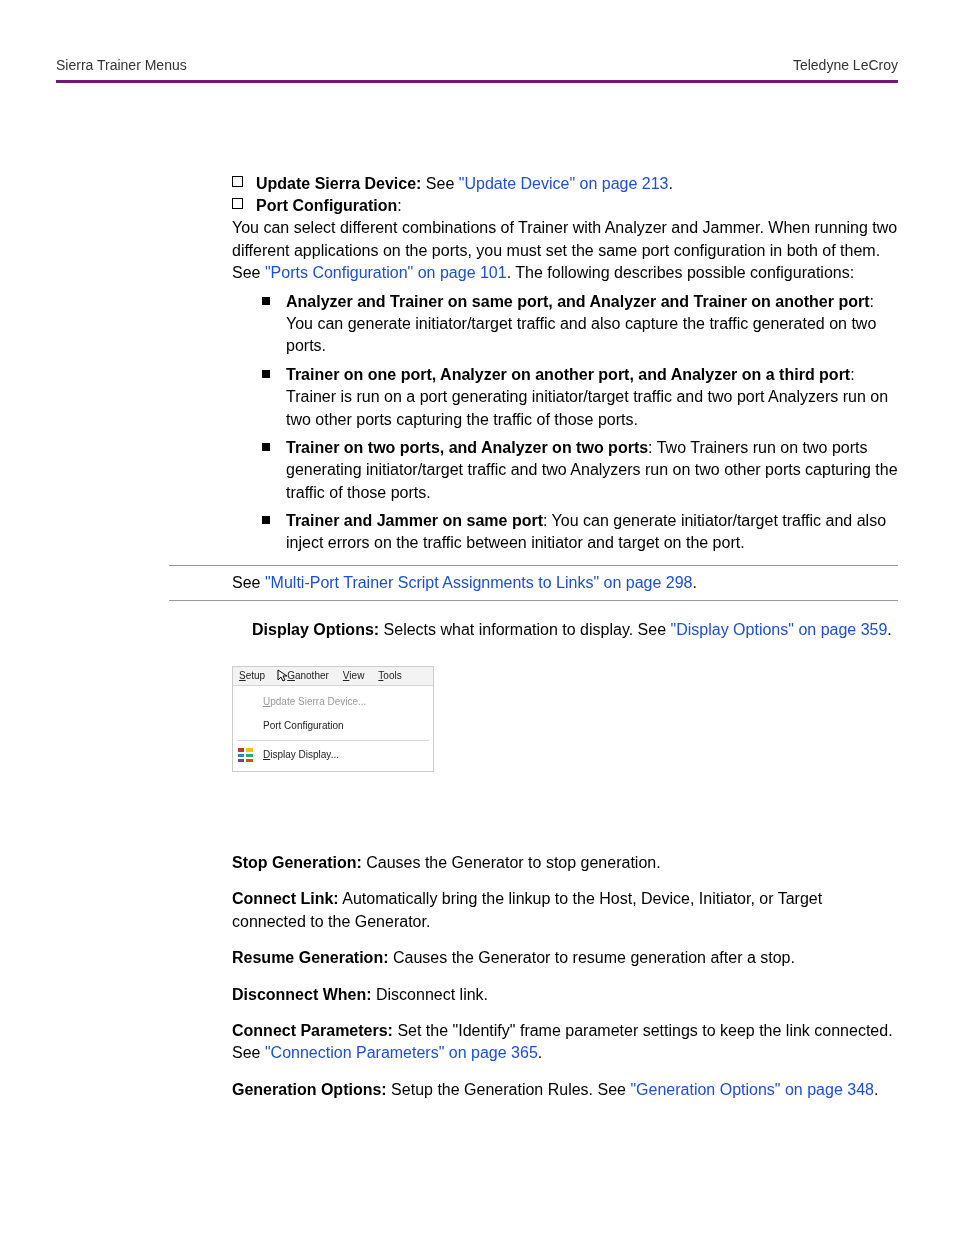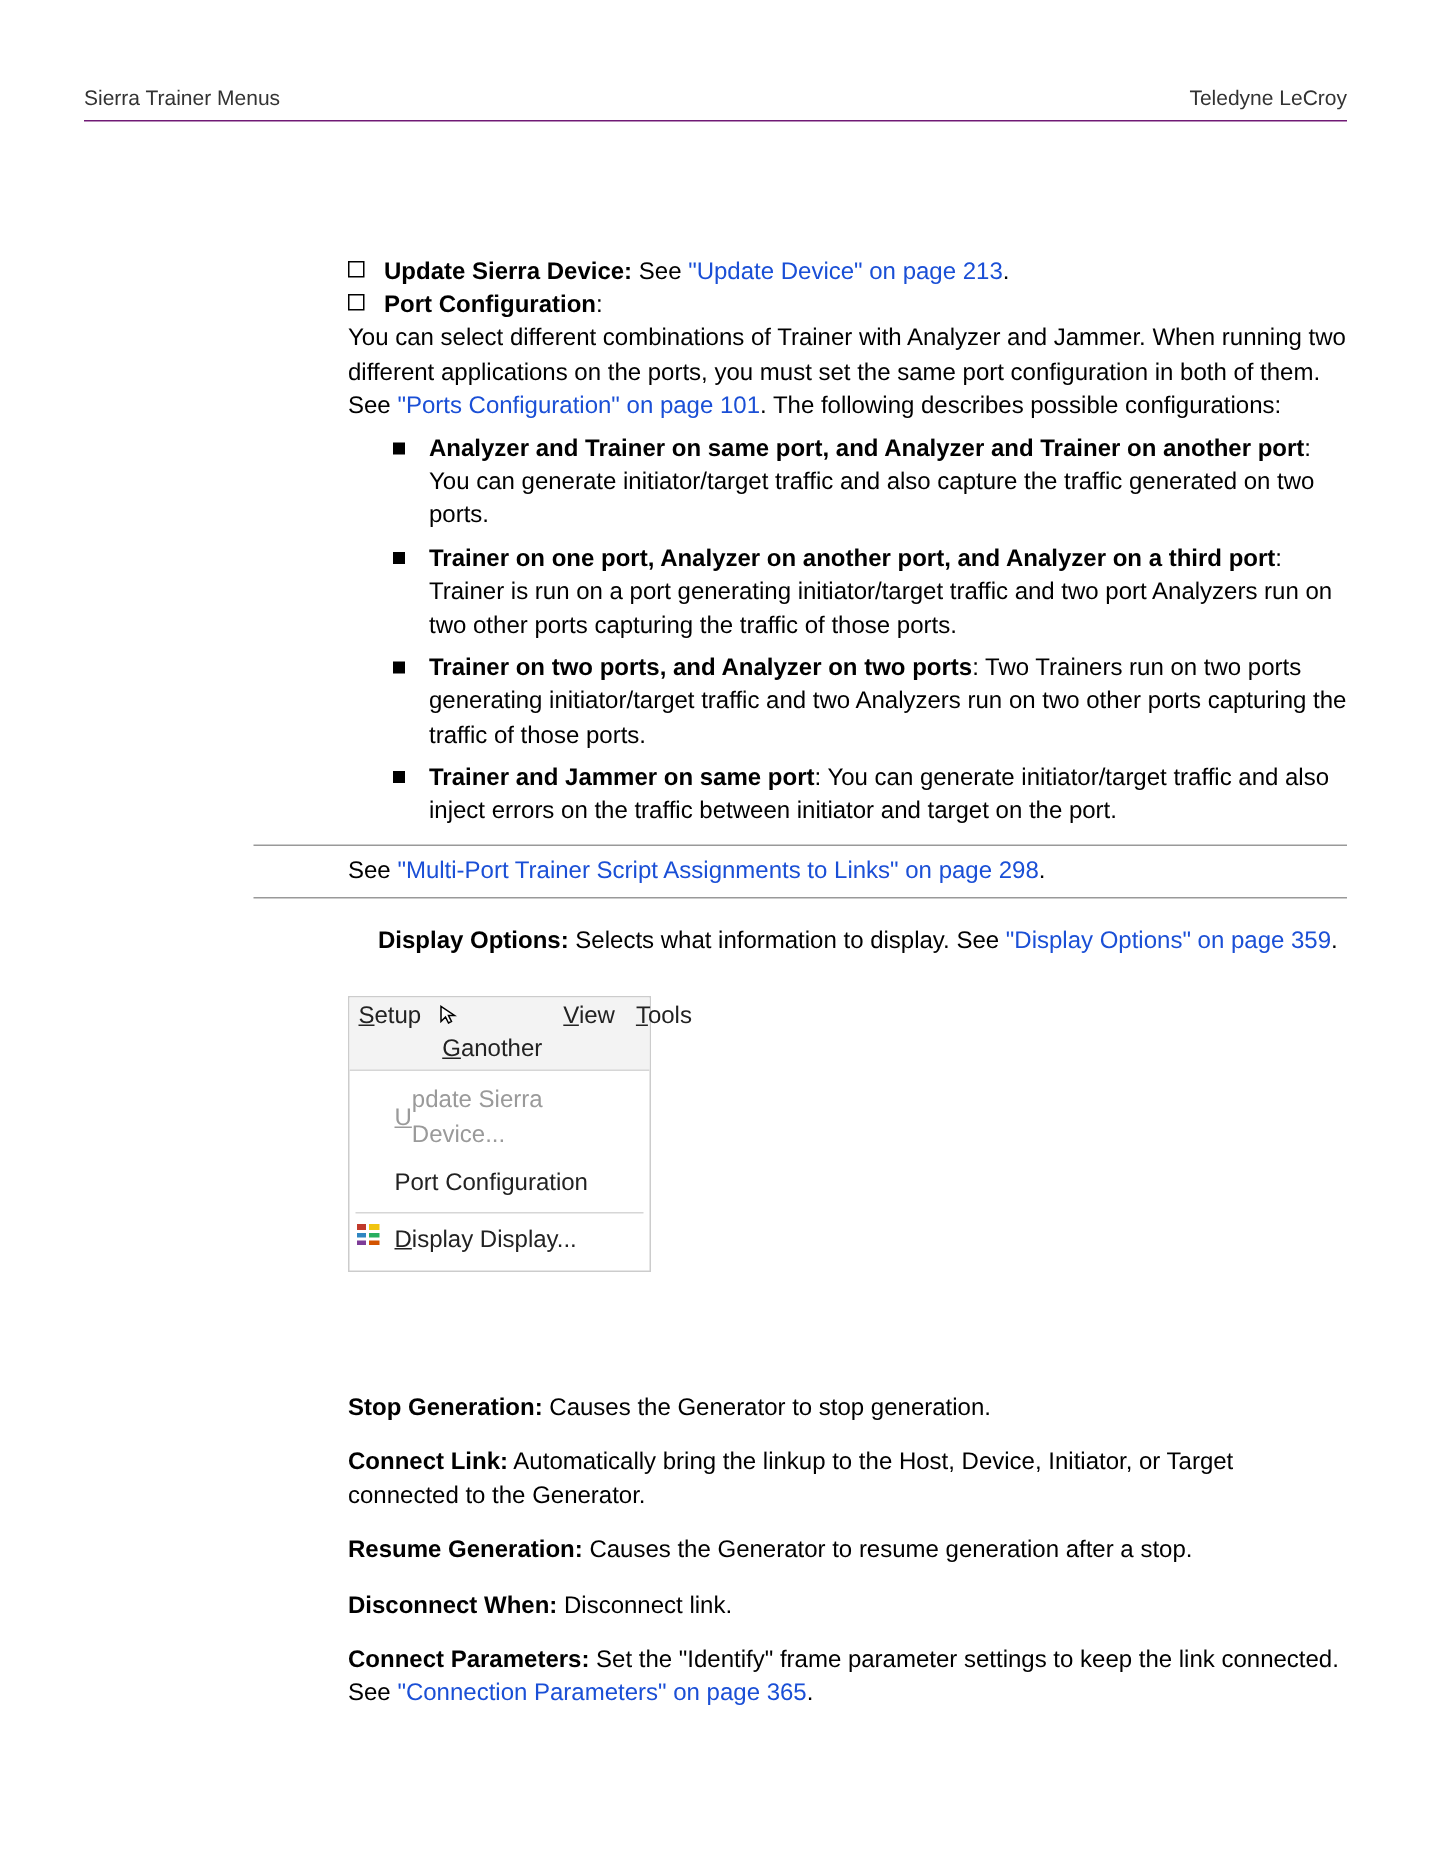--- a/index.html
+++ b/index.html
@@ -9,21 +9,21 @@
     color: #000;
     background: #fff;
     width: 954px;
     margin: 0 auto;
     padding: 56px 56px 40px 56px;
     line-height: 1.4;
   }
   .header-row {
     display: flex;
     justify-content: space-between;
-    border-bottom: 1px solid #701a75;
+    border-bottom: 3px solid #701a75;
     padding-bottom: 4px;
     margin-bottom: 90px;
     font-size: 14px;
     color: #333;
   }
   .content { padding-left: 176px; }
   .list-1 { list-style: none; }
   .list-1 > li { position: relative; padding-left: 24px; margin-bottom: 0; }
   .list-1 .checkbox-icon {
     position: absolute; left: 0; top: 3px;
@@ -44,21 +44,21 @@
     margin: 10px 0 14px -63px;
     padding: 6px 0 6px 63px;
   }
   .section-gap { margin-top: 18px; margin-left: 20px; }
 
   
   .menu-mock {
     margin: 24px 0 80px 0;
     width: 202px;
     font-family: Tahoma, "Segoe UI", sans-serif;
-    font-size: 16px;
+    font-size: 10px;
     color: #222;
     border: 1px solid #ccc;
     background: #fff;
   }
   .menu-bar {
     display: flex;
     gap: 14px;
     padding: 2px 6px;
     border-bottom: 1px solid #d6d6d6;
     background: #f3f3f3;
@@ -161,15 +161,16 @@
       </div>
     </div>
   </div>
 
   <div class="def-list">
     <p><span class="bold">Stop Generation:</span><span> Causes the Generator to stop generation.</span></p>
     <p><span class="bold">Connect Link:</span><span> Automatically bring the linkup to the Host, Device, Initiator, or Target connected to the Generator.</span></p>
     <p><span class="bold">Resume Generation:</span><span> Causes the Generator to resume generation after a stop.</span></p>
     <p><span class="bold">Disconnect When:</span><span> Disconnect link.</span></p>
     <p><span class="bold">Connect Parameters:</span><span> Set the "Identify" frame parameter settings to keep the link connected. See </span><span class="link">"Connection Parameters" on page 365</span><span>.</span></p>
+    <p><span class="bold">Generation Options:</span><span> Setup the Generation Rules. See </span><span class="link">"Generation Options" on page 348</span><span>.</span></p>
   </div>
 
 </div>
 
 </body></html>

